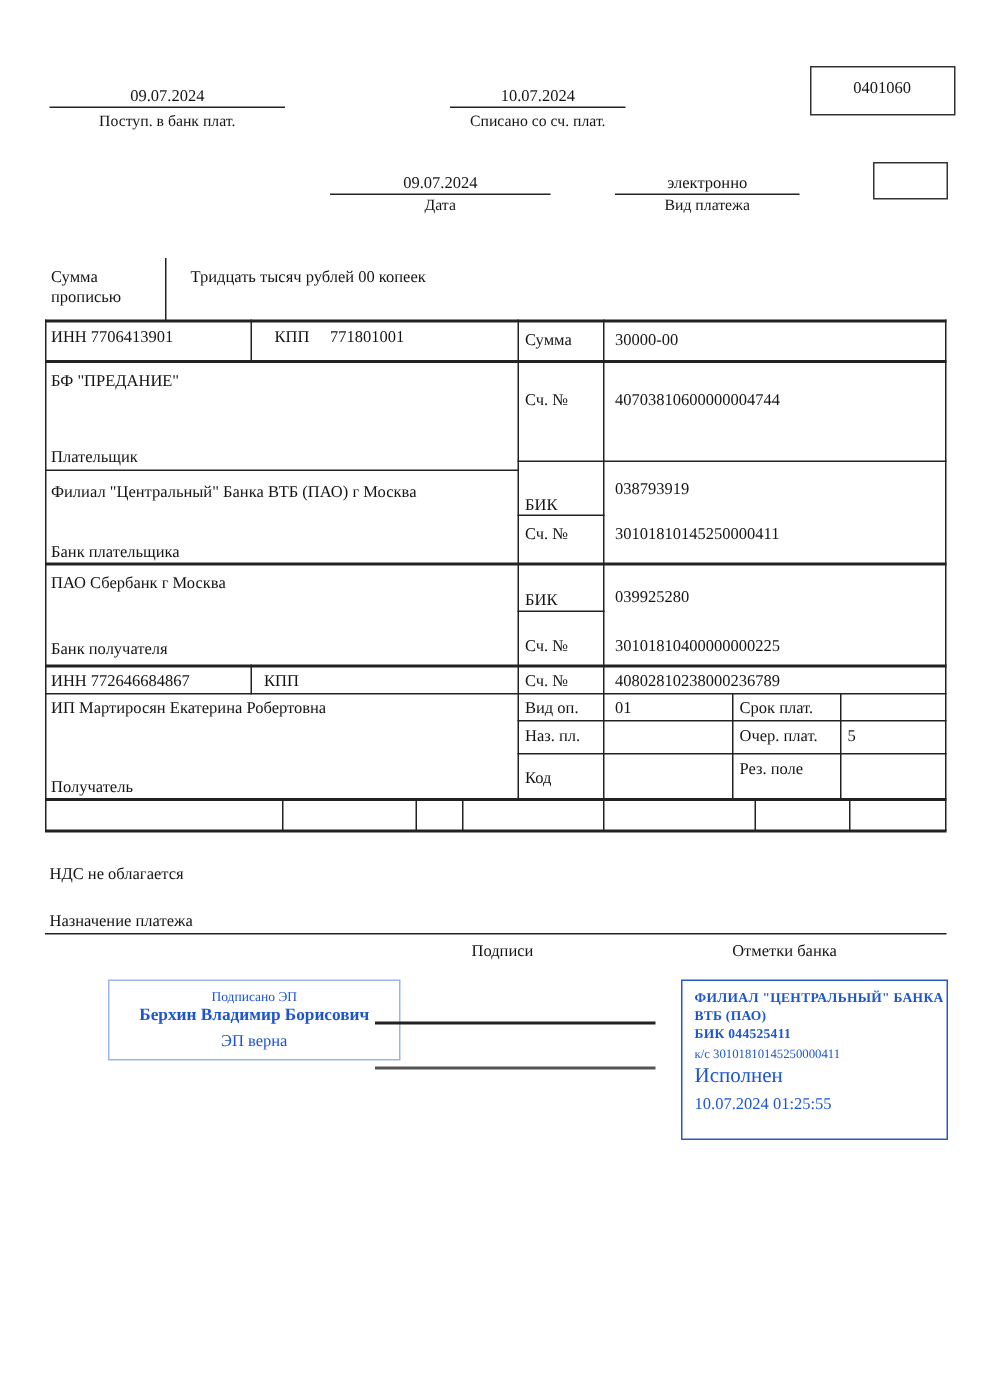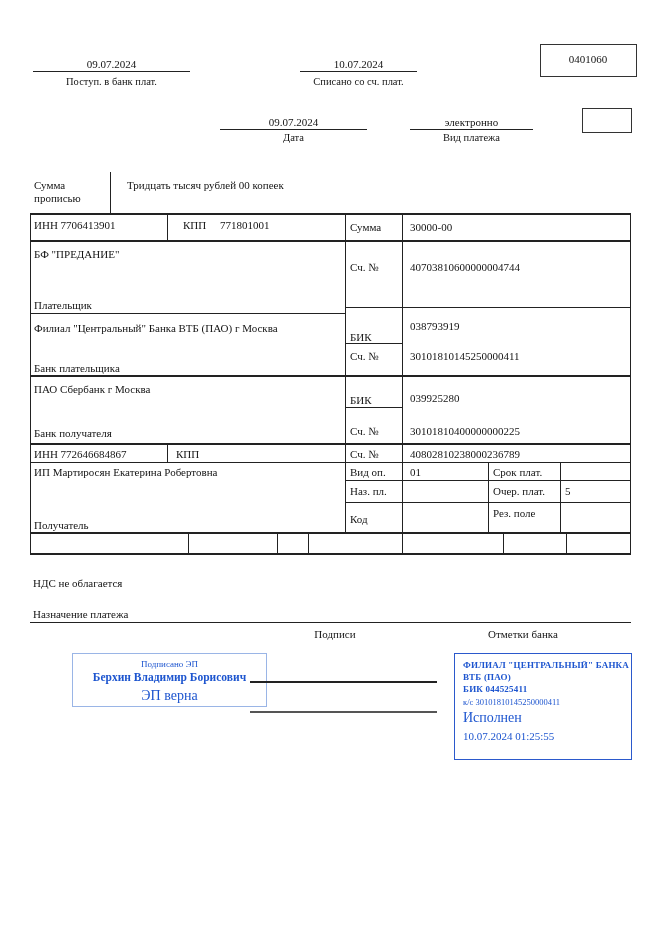--- a/index.html
+++ b/index.html
@@ -87,21 +87,21 @@
 
   <div class="t" style="left:33px;top:577px">НДС не облагается</div>
   <div class="t" style="left:33px;top:608px">Назначение платежа</div>
 
   <div class="t c" style="left:270px;top:628px;width:130px">Подписи</div>
   <div class="t c" style="left:448px;top:628px;width:150px">Отметки банка</div>
 
   <div id="sig-box">
     <div class="t blue c" style="left:0;top:5px;width:193px;font-size:9px">Подписано ЭП</div>
     <div class="t blue c" style="left:0;top:17px;width:193px;font-size:11.5px;font-weight:bold">Берхин Владимир Борисович</div>
-    <div class="t blue c" style="left:0;top:34px;width:193px;font-size:14px">ЭП верна</div>
+    <div class="t blue c" style="left:0;top:34px;width:193px;font-size:11px">ЭП верна</div>
   </div>
 
   <div class="ln" style="left:250px;top:681px;width:187px;height:1.5px"></div>
   <div class="ln" style="left:250px;top:711px;width:187px;height:1.5px;background:#555"></div>
 
   <div id="stamp-box">
     <div class="t blue stampline" style="top:6px">ФИЛИАЛ "ЦЕНТРАЛЬНЫЙ" БАНКА</div>
     <div class="t blue stampline" style="top:18px">ВТБ (ПАО)</div>
     <div class="t blue stampline" style="top:30px">БИК 044525411</div>
     <div class="t blue" style="top:43px;font-size:8.5px">к/с 30101810145250000411</div>

